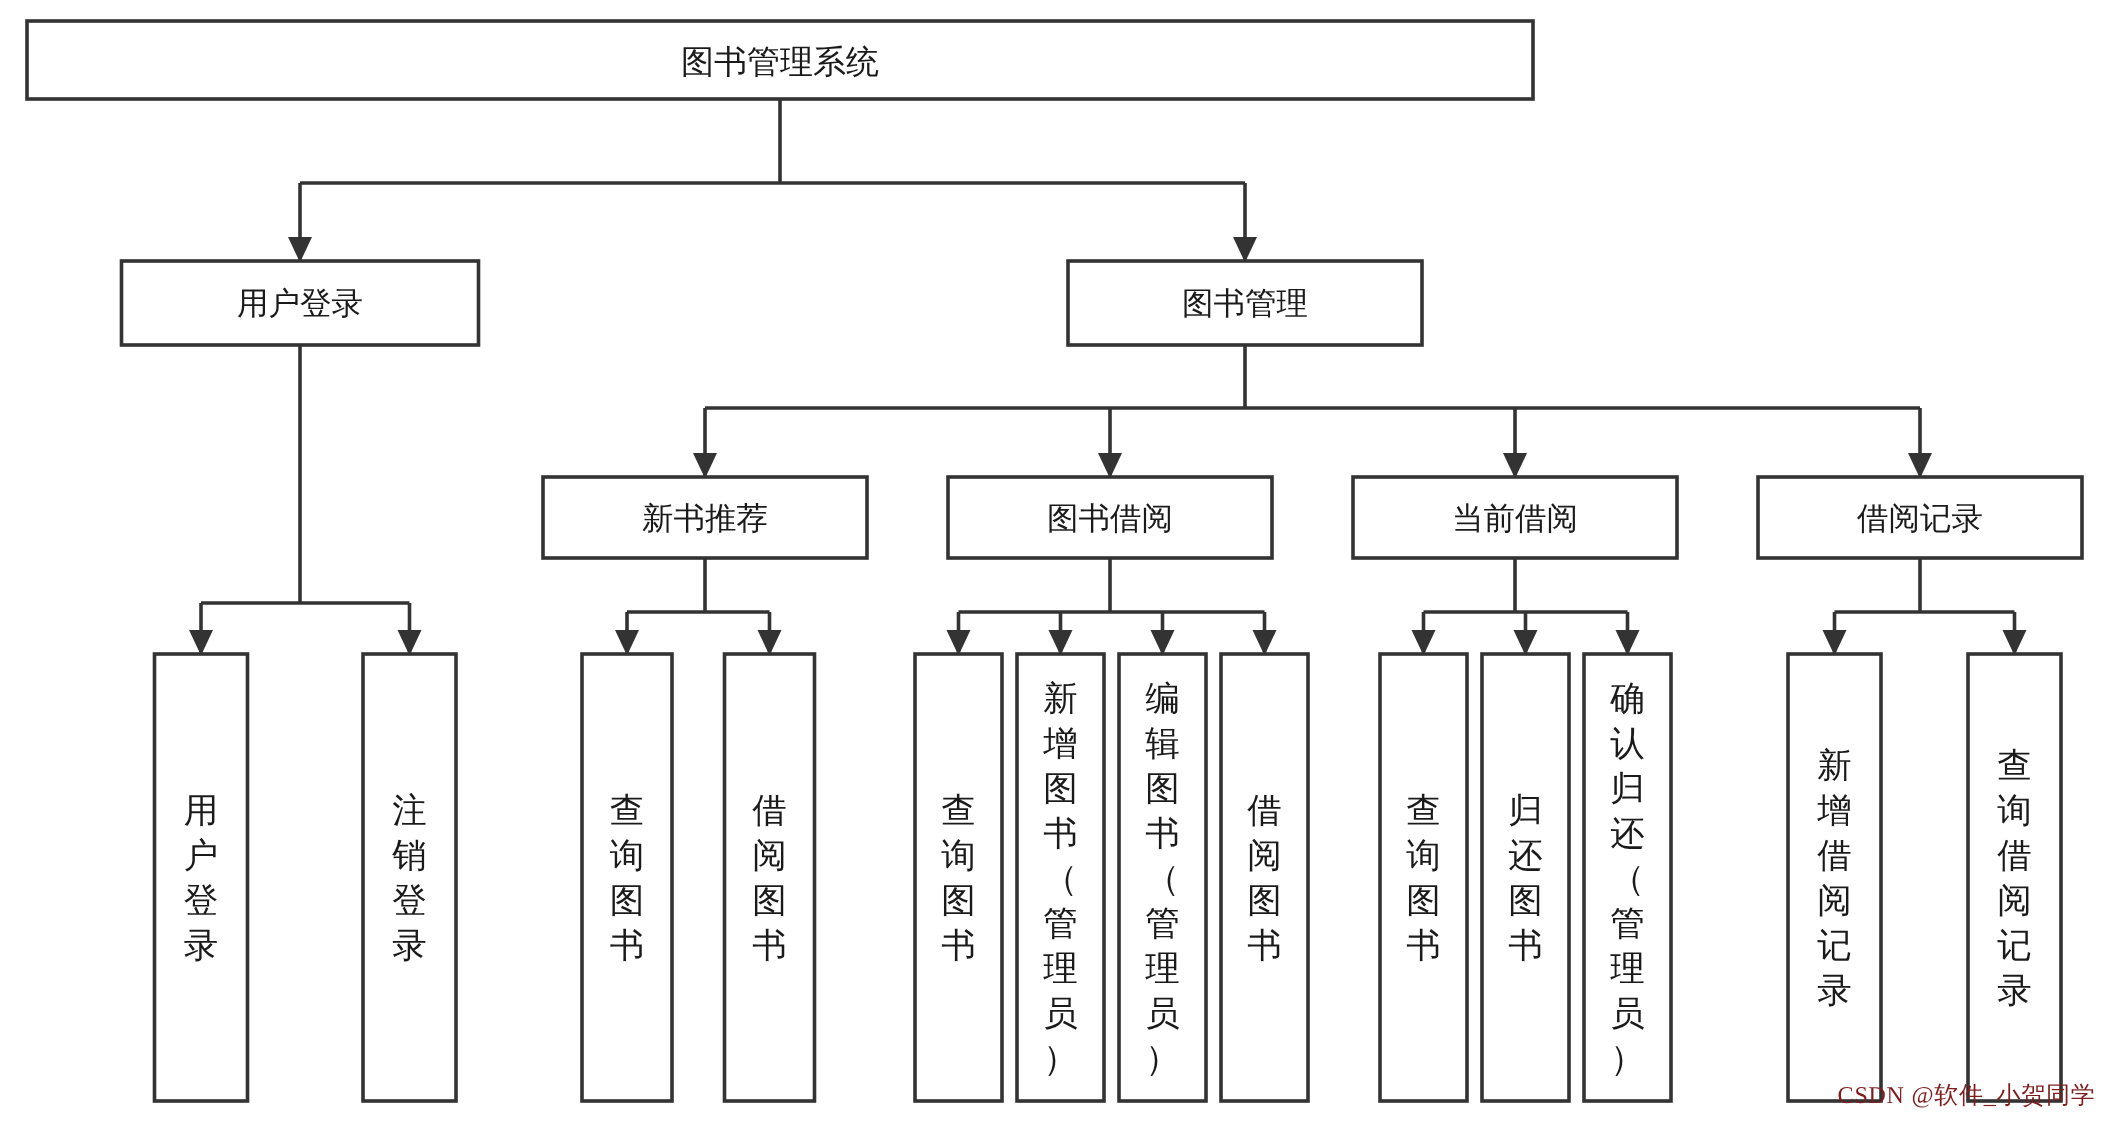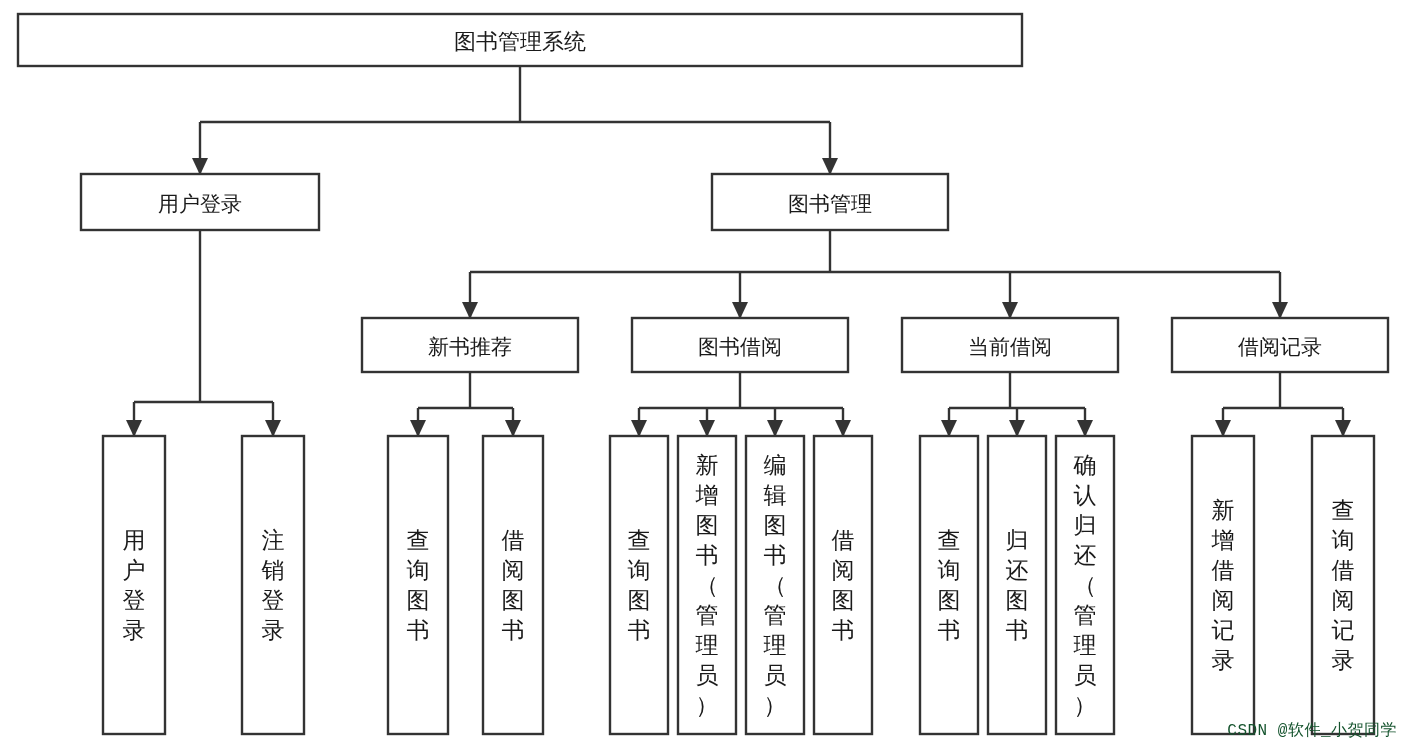--- a/index.html
+++ b/index.html
@@ -57,23 +57,23 @@
   .node-label-v {
     font-family: "Liberation Sans", "DejaVu Sans", sans-serif;
     font-size: 23px;
     fill: #1a1a1a;
     text-anchor: middle;
   }
   .watermark {
     position: absolute;
     right: 8px;
     bottom: 6px;
-    font-family: Liberation Mono, monospace;
+    font-family: Liberation Serif, serif;
     font-size: 16px;
-    color: #14532d;
+    color: #7f1d1d;
     letter-spacing: 0.5px;
     white-space: nowrap;
     user-select: none;
   }
 </style>
 </head>
 <body>
 
 <div id="diagram-root">
   <svg id="tree-svg" viewBox="0 0 1405 747" xmlns="http://www.w3.org/2000/svg">

